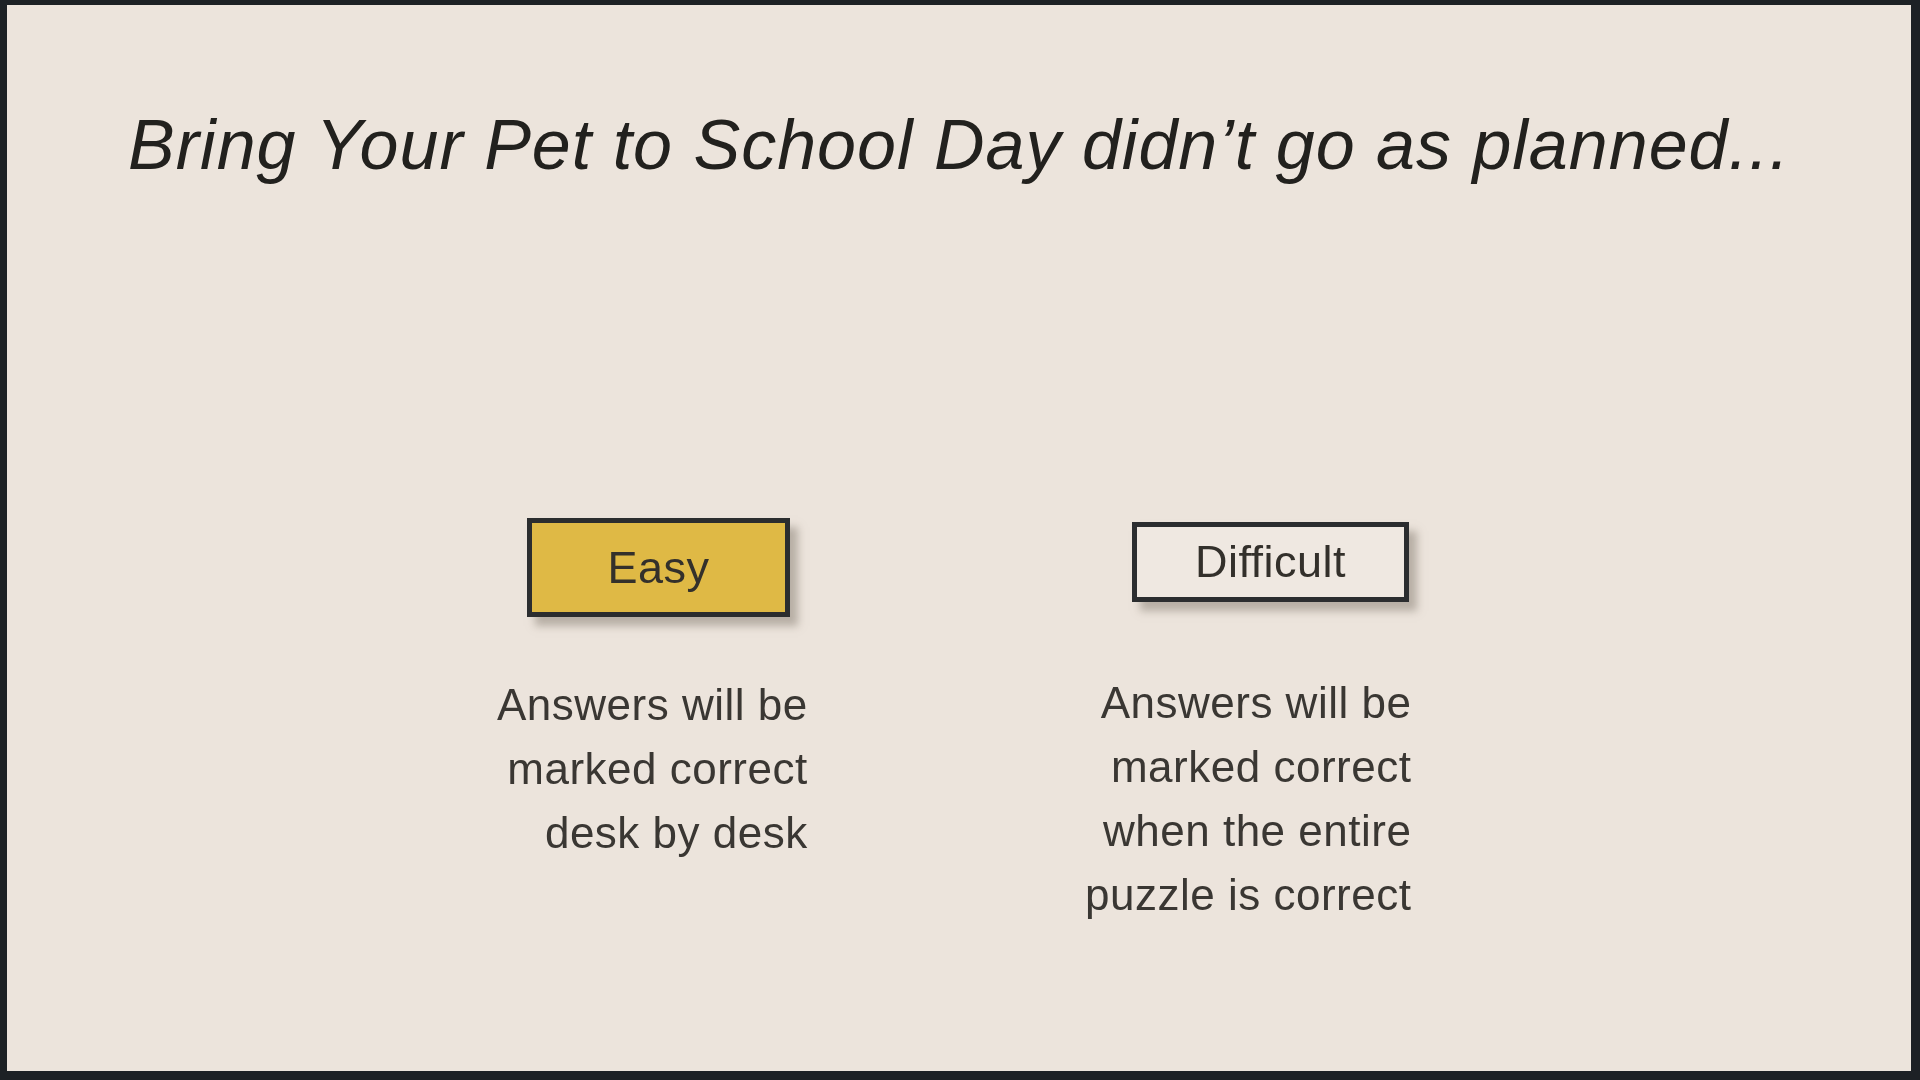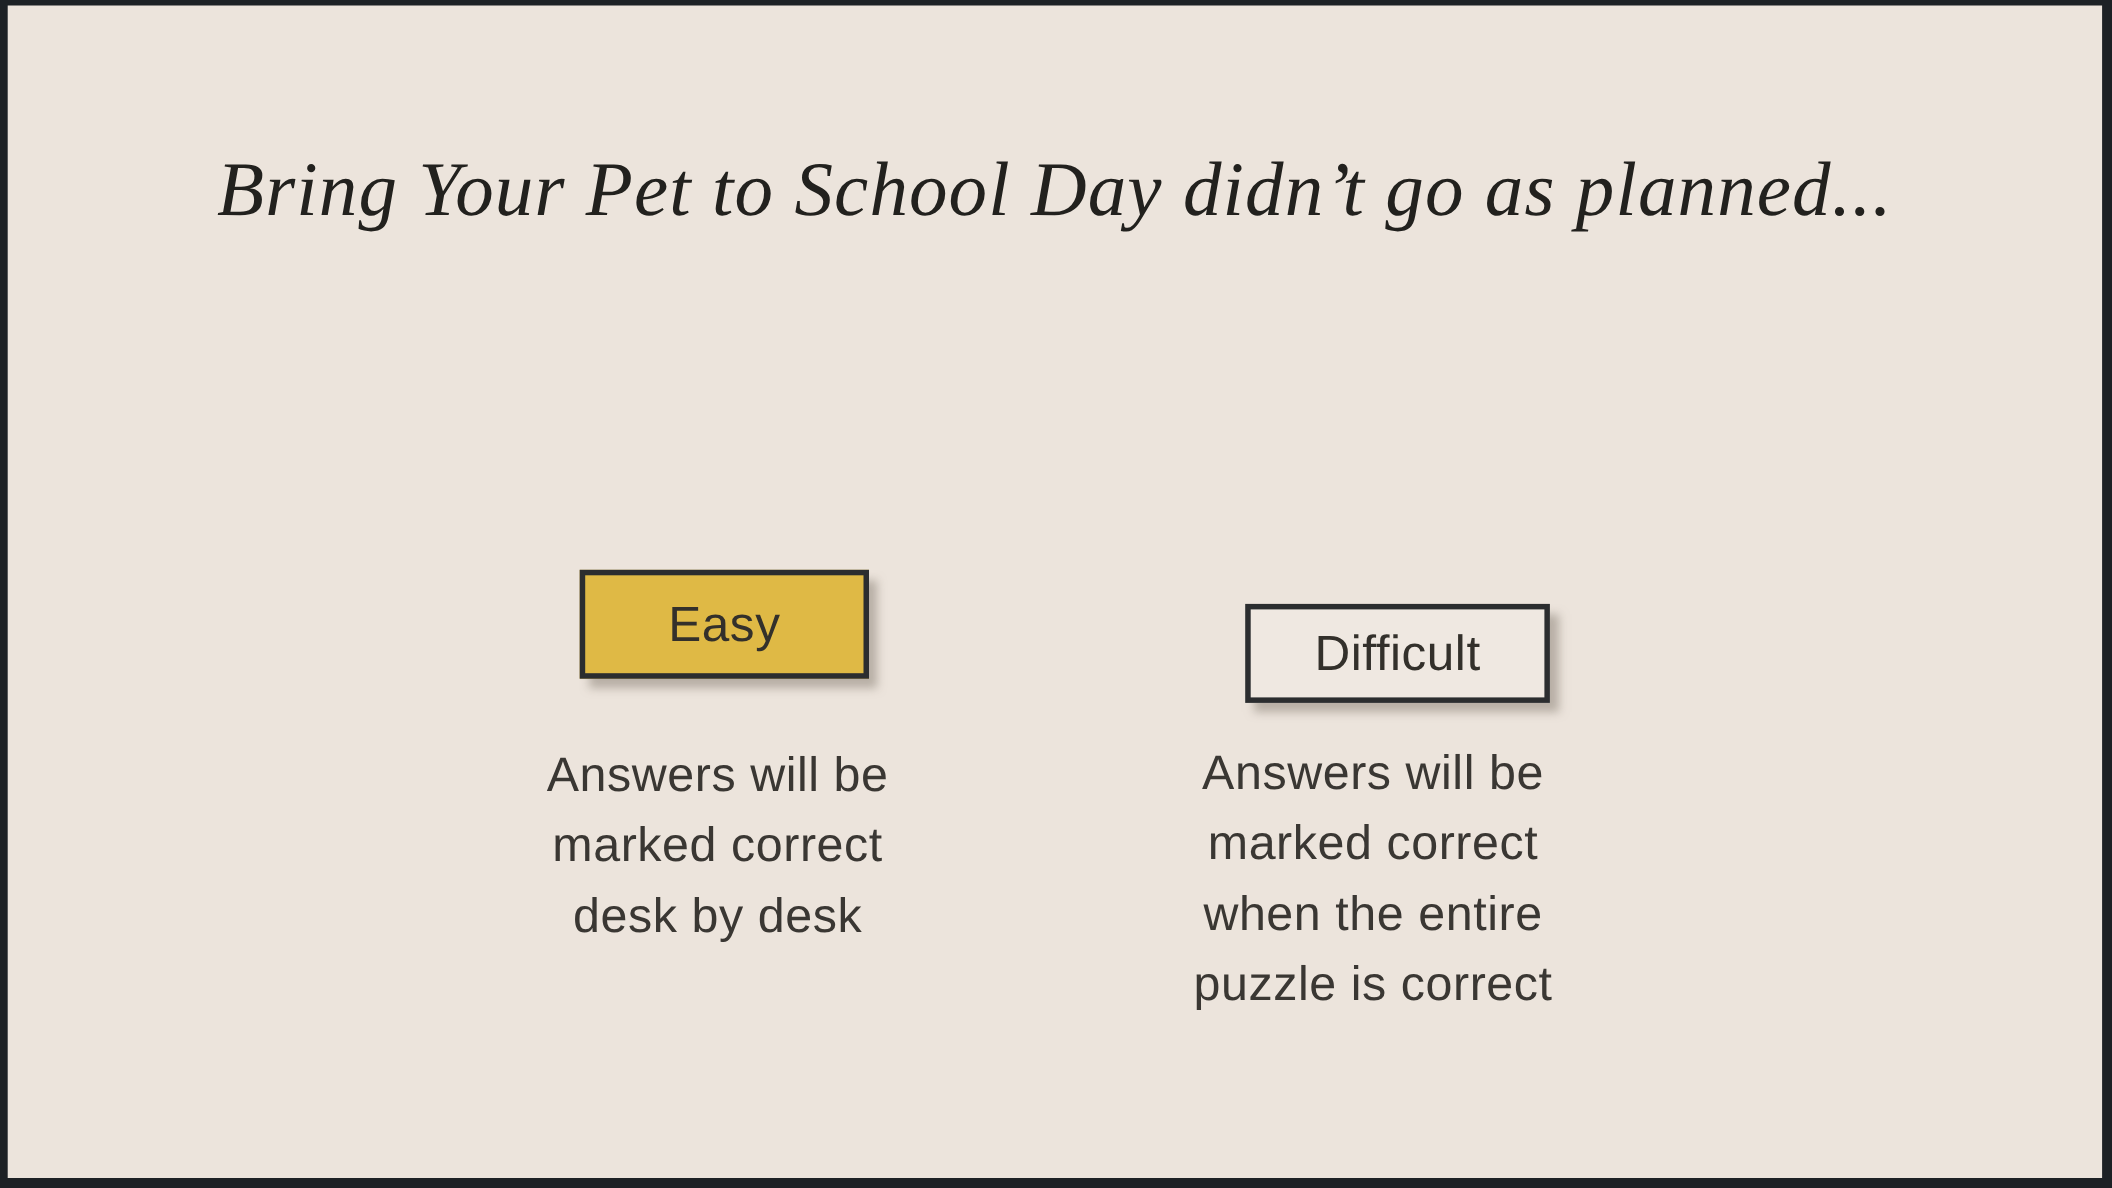--- a/index.html
+++ b/index.html
@@ -14,26 +14,26 @@
     height: 1080px;
     box-sizing: border-box;
     background: #ece4dc;
     border-style: solid;
     border-color: #1d2125;
     border-width: 5px 9px 9px 7px;
     overflow: hidden;
   }
   .title {
     position: absolute;
-    top: 128px;
+    top: 100px;
     left: 0;
     right: 0;
     text-align: center;
     white-space: nowrap;
-    font-family: Liberation Serif, serif;
+    font-family: Liberation Sans, sans-serif;
     font-style: italic;
     font-size: 70px;
     letter-spacing: 1px;
     color: #22211e;
   }
   .subtitle {
     position: absolute;
     top: 352px;
     left: 0;
     right: 0;
@@ -61,33 +61,33 @@
   .choice-button.easy {
     left: 520px;
     top: 513px;
     width: 263px;
     height: 99px;
     background: #dfb945;
     text-align: center;
   }
   .choice-button.difficult {
     left: 1125px;
-    top: 544px;
+    top: 517px;
     width: 277px;
-    height: 90px;
+    height: 80px;
     background: #efe8e1;
   }
   .description {
     position: absolute;
     font-size: 44px;
     line-height: 64px;
     letter-spacing: 0.5px;
     color: #3a3733;
     white-space: pre-line;
-    text-align: center;
+    text-align: right;
   }
   .description.easy {
     left: 490px;
     top: 668px;
   }
   .description.difficult {
     left: 1078px;
     top: 666px;
   }
 </style>

